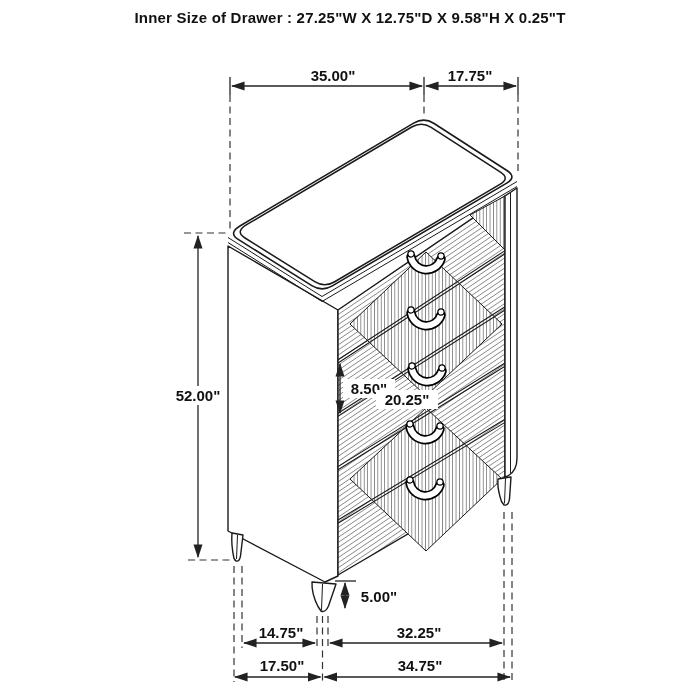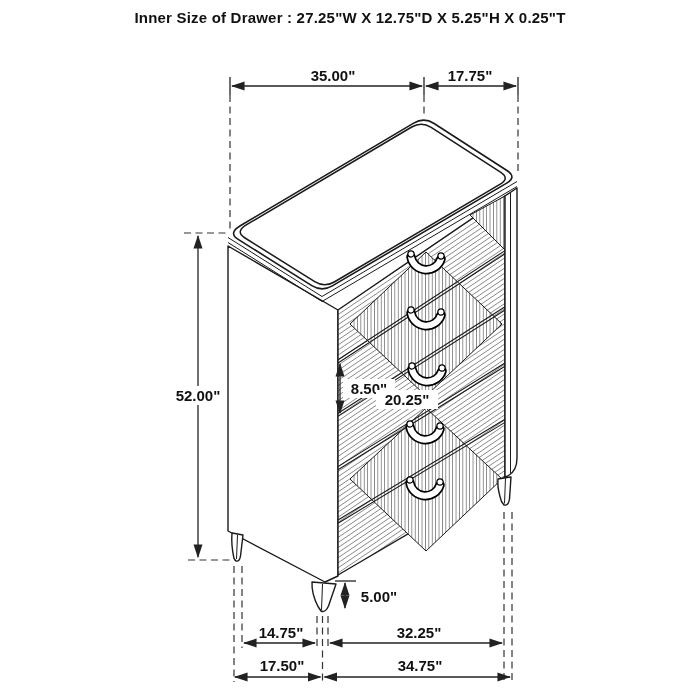--- a/index.html
+++ b/index.html
@@ -13,21 +13,21 @@
   .dash{stroke:#333;stroke-width:1.2;fill:none;stroke-dasharray:7 4.5;}
   .body-line{stroke:#1a1a1a;stroke-width:1.4;fill:#fff;stroke-linejoin:round;}
   .thin{stroke:#1a1a1a;stroke-width:1;fill:none;}
   .divider{stroke:#1a1a1a;stroke-width:1.1;fill:none;}
   .bglab{fill:#fff;}
 </style>
 </head>
 <body>
 
 <div id="stage">
-  <div id="title">Inner Size of Drawer : 27.25"W X 12.75"D X 5.25"H X 0.25"T</div>
+  <div id="title">Inner Size of Drawer : 27.25"W X 12.75"D X 9.58"H X 0.25"T</div>
 
   <svg width="700" height="700" viewBox="0 0 700 700">
     <defs>
       <marker id="arr" viewBox="0 0 10 8" refX="9.2" refY="4" markerWidth="10.5" markerHeight="8.5" orient="auto-start-reverse">
         <path d="M0,0.7 L10,4 L0,7.3 Z" fill="#222"></path>
       </marker>
       <pattern id="patBase" width="4.2" height="4.2" patternUnits="userSpaceOnUse" patternTransform="rotate(-34)">
         <line x1="0" y1="0" x2="4.2" y2="0" stroke="#161616" stroke-width="0.85"></line>
       </pattern>
       <pattern id="patDiamond" width="3.4" height="3.4" patternUnits="userSpaceOnUse">

